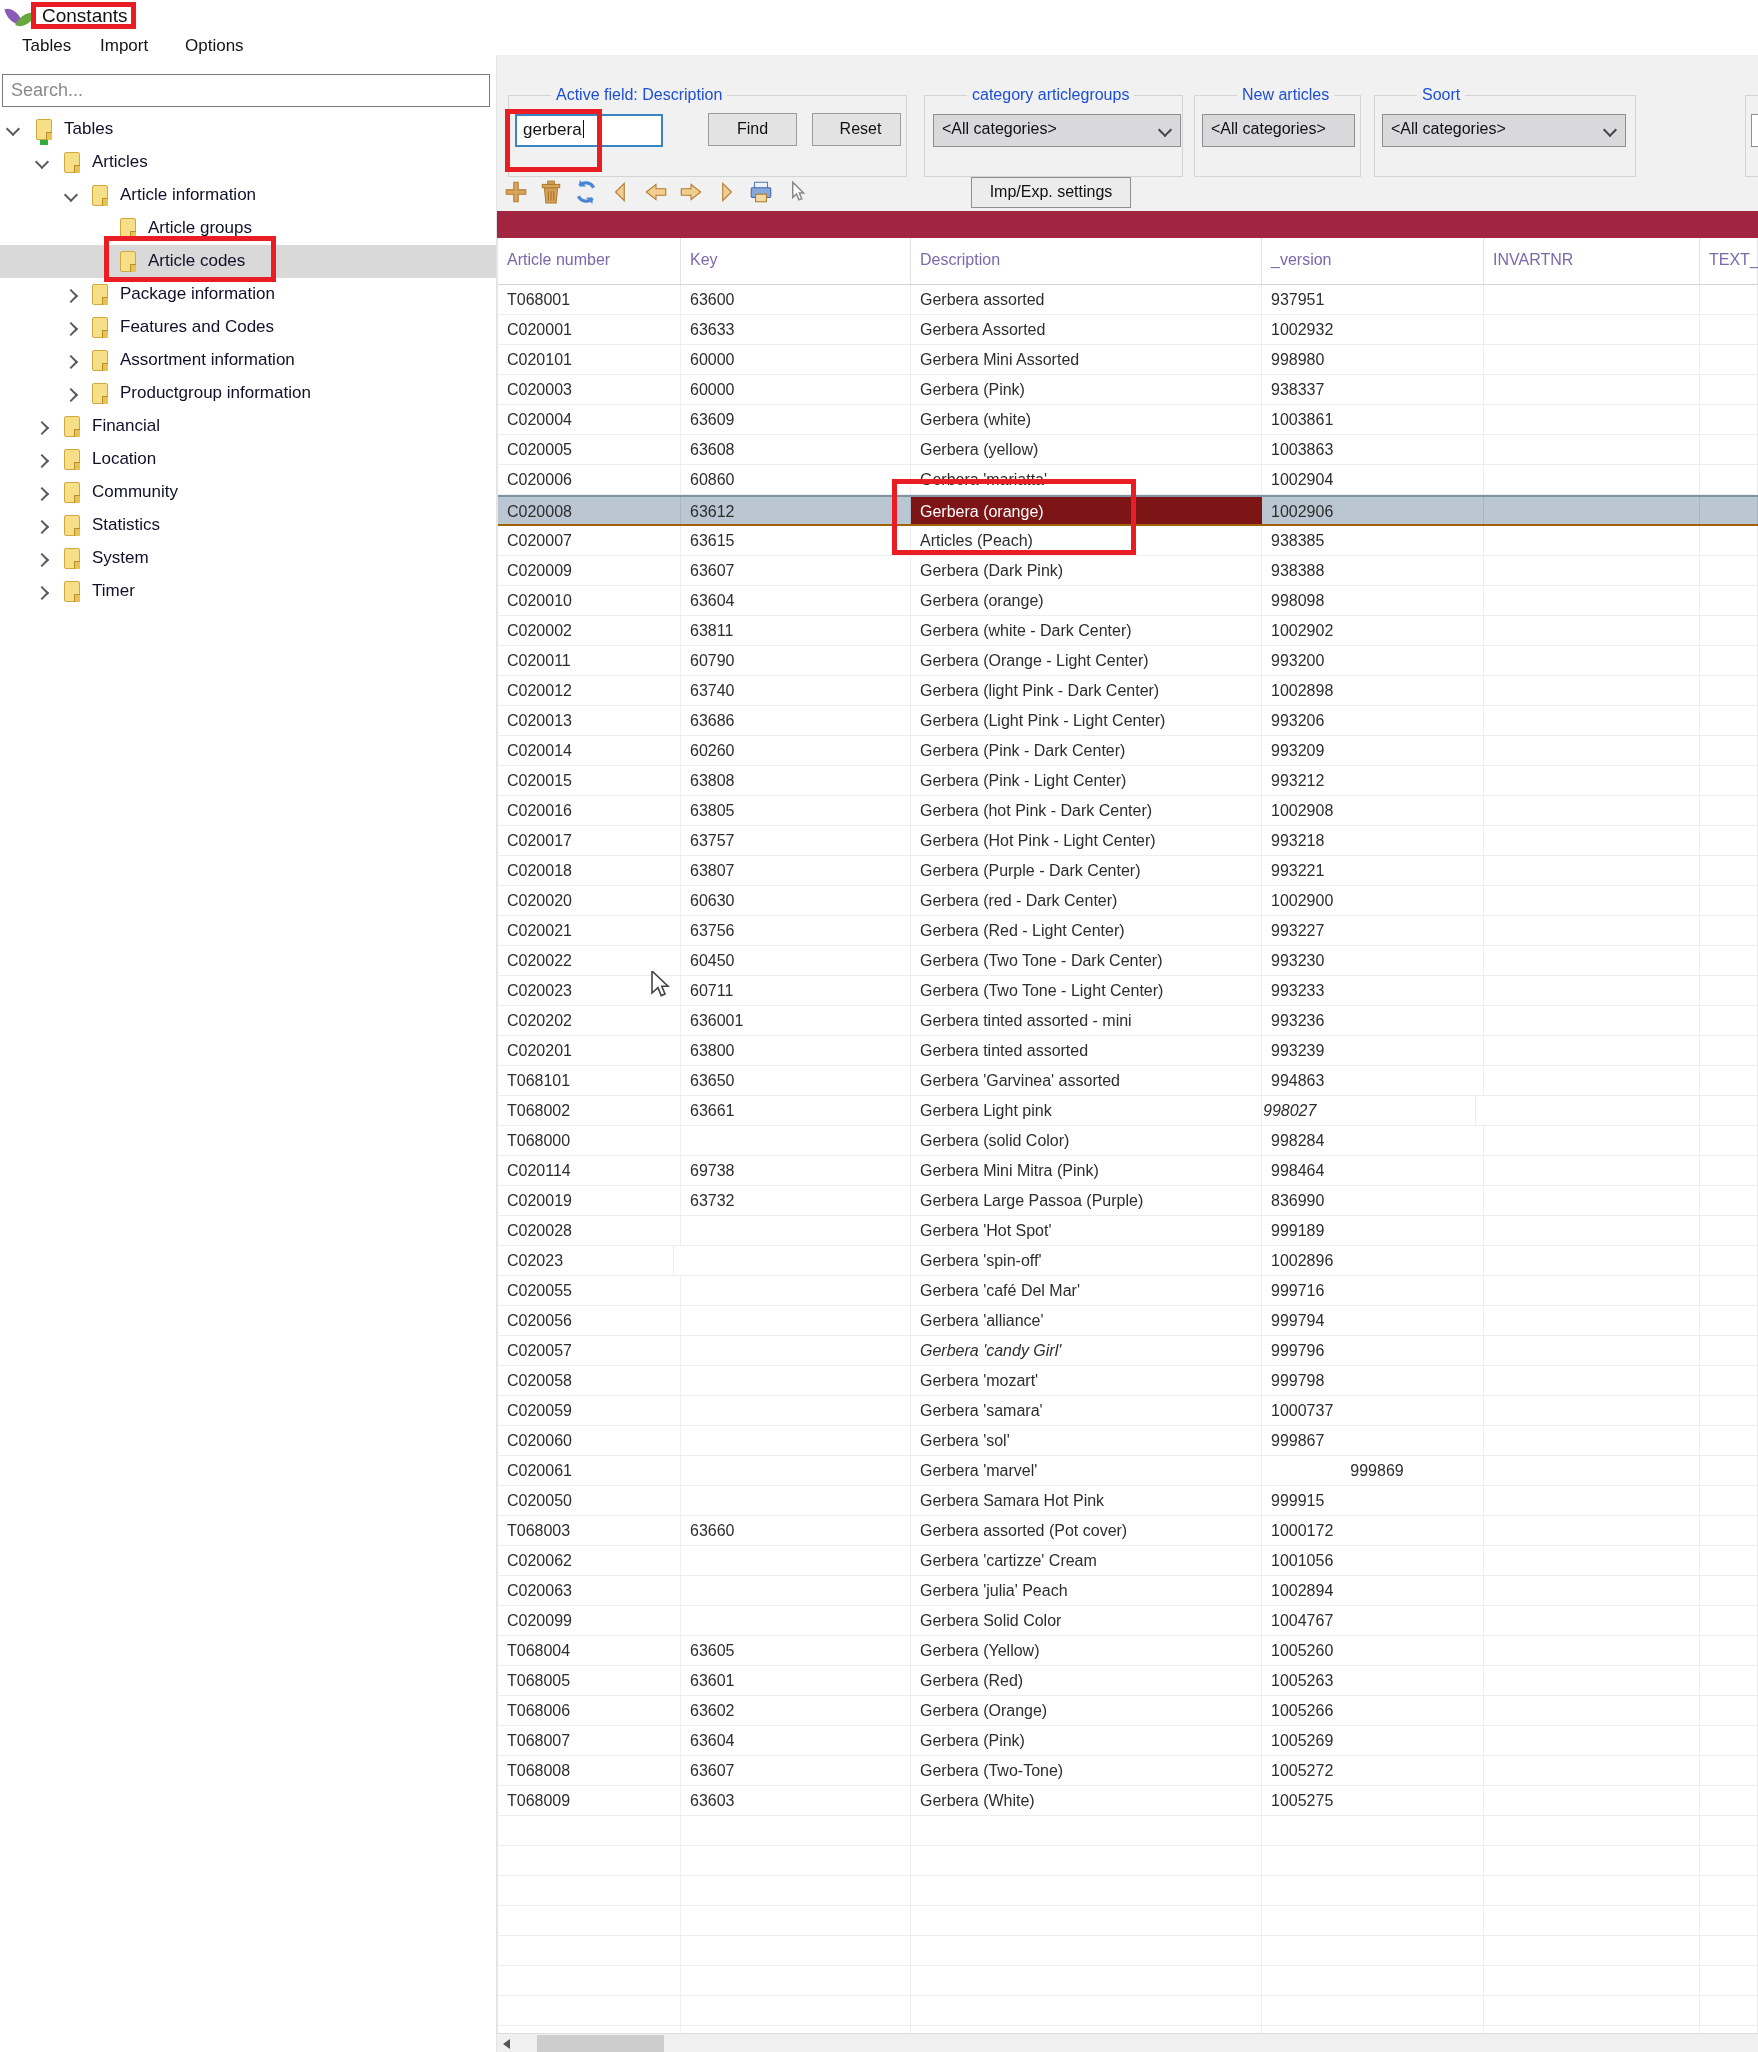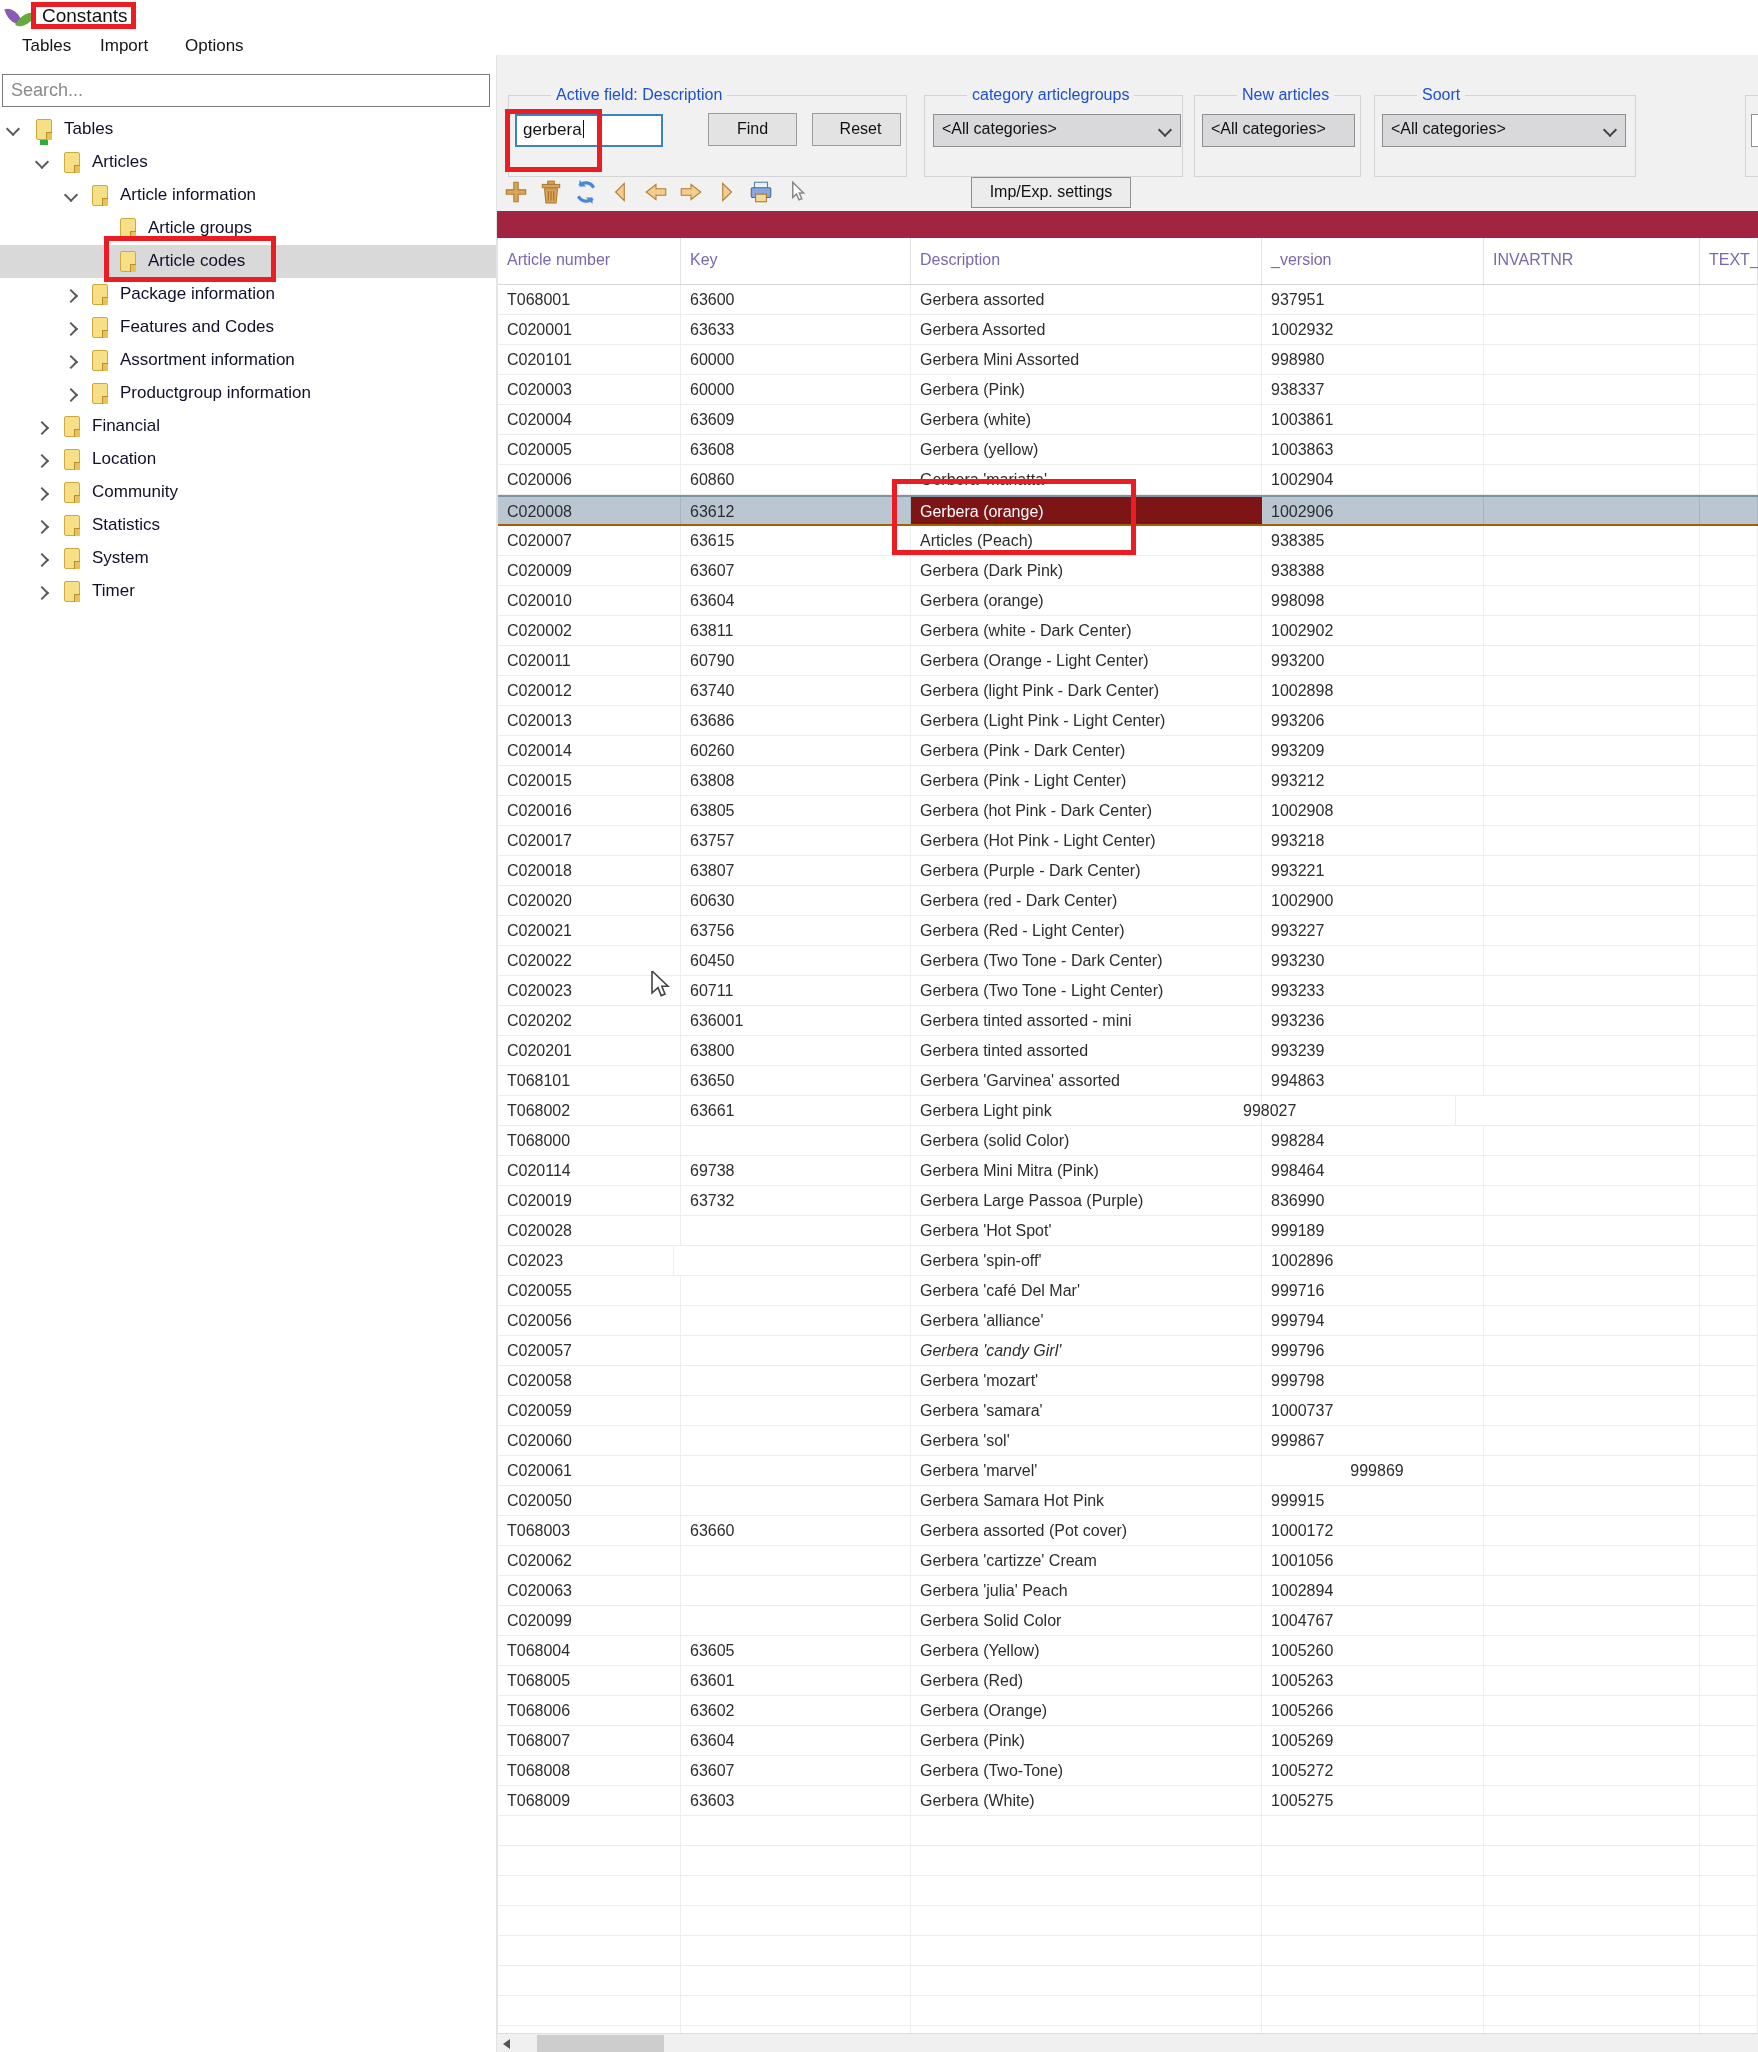--- a/index.html
+++ b/index.html
@@ -468,21 +468,21 @@
           <div class="td" style="left: 183px; width: 230px;">63650</div>
           <div class="td" style="left: 413px; width: 351px;">Gerbera 'Garvinea' assorted</div>
           <div class="td" style="left: 764px; width: 222px;">994863</div>
           <div class="td" style="left: 986px; width: 216px;"></div>
           <div class="td" style="left: 1202px; width: 58px;"></div>
         </div>
         <div class="gr">
           <div class="td" style="left: 0px; width: 183px;">T068002</div>
           <div class="td" style="left: 183px; width: 230px;">63661</div>
           <div class="td" style="left: 413px; width: 351px;">Gerbera Light pink</div>
-          <div class="td" style="left: 736px; width: 222px;">998027</div>
+          <div class="td" style="left: 756px; width: 222px; font-style: italic;">998027</div>
           <div class="td" style="left: 986px; width: 216px;"></div>
           <div class="td" style="left: 1202px; width: 58px;"></div>
         </div>
         <div class="gr">
           <div class="td" style="left: 0px; width: 183px;">T068000</div>
           <div class="td" style="left: 183px; width: 230px;"></div>
           <div class="td" style="left: 413px; width: 351px;">Gerbera (solid Color)</div>
           <div class="td" style="left: 764px; width: 222px;">998284</div>
           <div class="td" style="left: 986px; width: 216px;"></div>
           <div class="td" style="left: 1202px; width: 58px;"></div>

